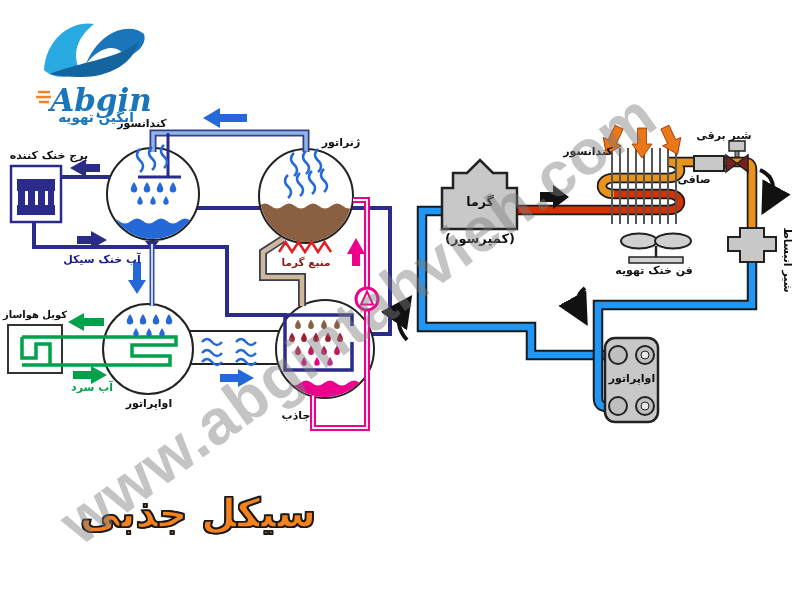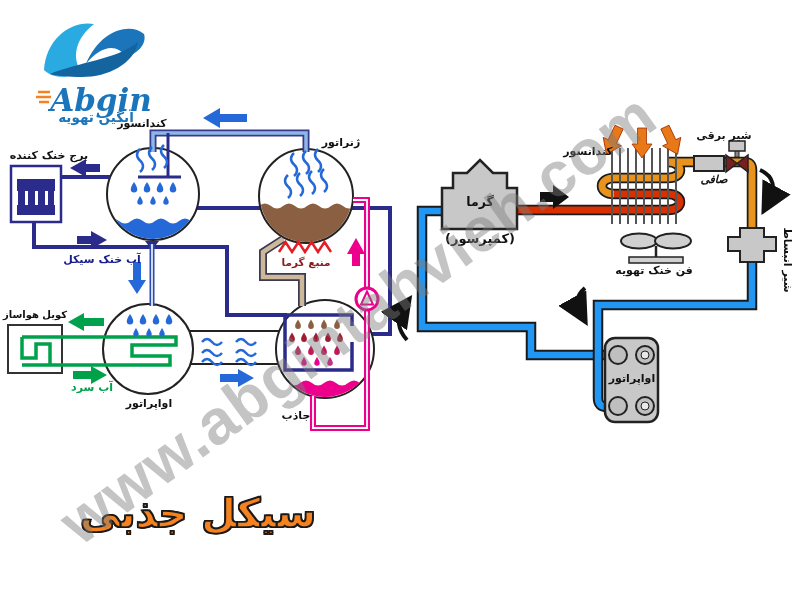--- a/index.html
+++ b/index.html
@@ -304,19 +304,19 @@
   <div class="lbl" style="left:2px;top:309px;width:66px;font-size:10px;">کویل هواساز</div>
   <div class="lbl greenTxt" style="left:70px;top:381px;width:44px;">آب سرد</div>
   <div class="lbl" style="left:116px;top:397px;width:66px;">اواپراتور</div>
   <div class="lbl" style="left:276px;top:409px;width:40px;">جاذب</div>
   <div class="title" style="left:63px;top:490px;width:270px;">سیکل جذبی</div>
 
   <div class="lbl" style="left:444px;top:194px;width:72px;font-size:12.5px;">گرما</div>
   <div class="lbl" style="left:436px;top:231px;width:88px;font-size:13px;">(کمپرسور)</div>
   <div class="lbl" style="left:548px;top:145px;width:80px;">کندانسور</div>
   <div class="lbl" style="left:691px;top:129px;width:66px;">شیر برقی</div>
-  <div class="lbl" style="left:692px;top:173px;width:44px;font-style:italic;">صافی</div>
+  <div class="lbl" style="left:672px;top:173px;width:44px;">صافی</div>
   <div class="lbl" style="left:794px;top:212px;width:96px;transform:rotate(90deg);transform-origin:0 0;">شیر انبساط</div>
   <div class="lbl" style="left:600px;top:264px;width:108px;">فن خنک تهویه</div>
   <div class="lbl" style="left:606px;top:372px;width:52px;font-size:11px;">اواپراتور</div>
 
   <div class="watermark">www.abgintahvieh.com</div>
 </div>
 
 </body></html>

